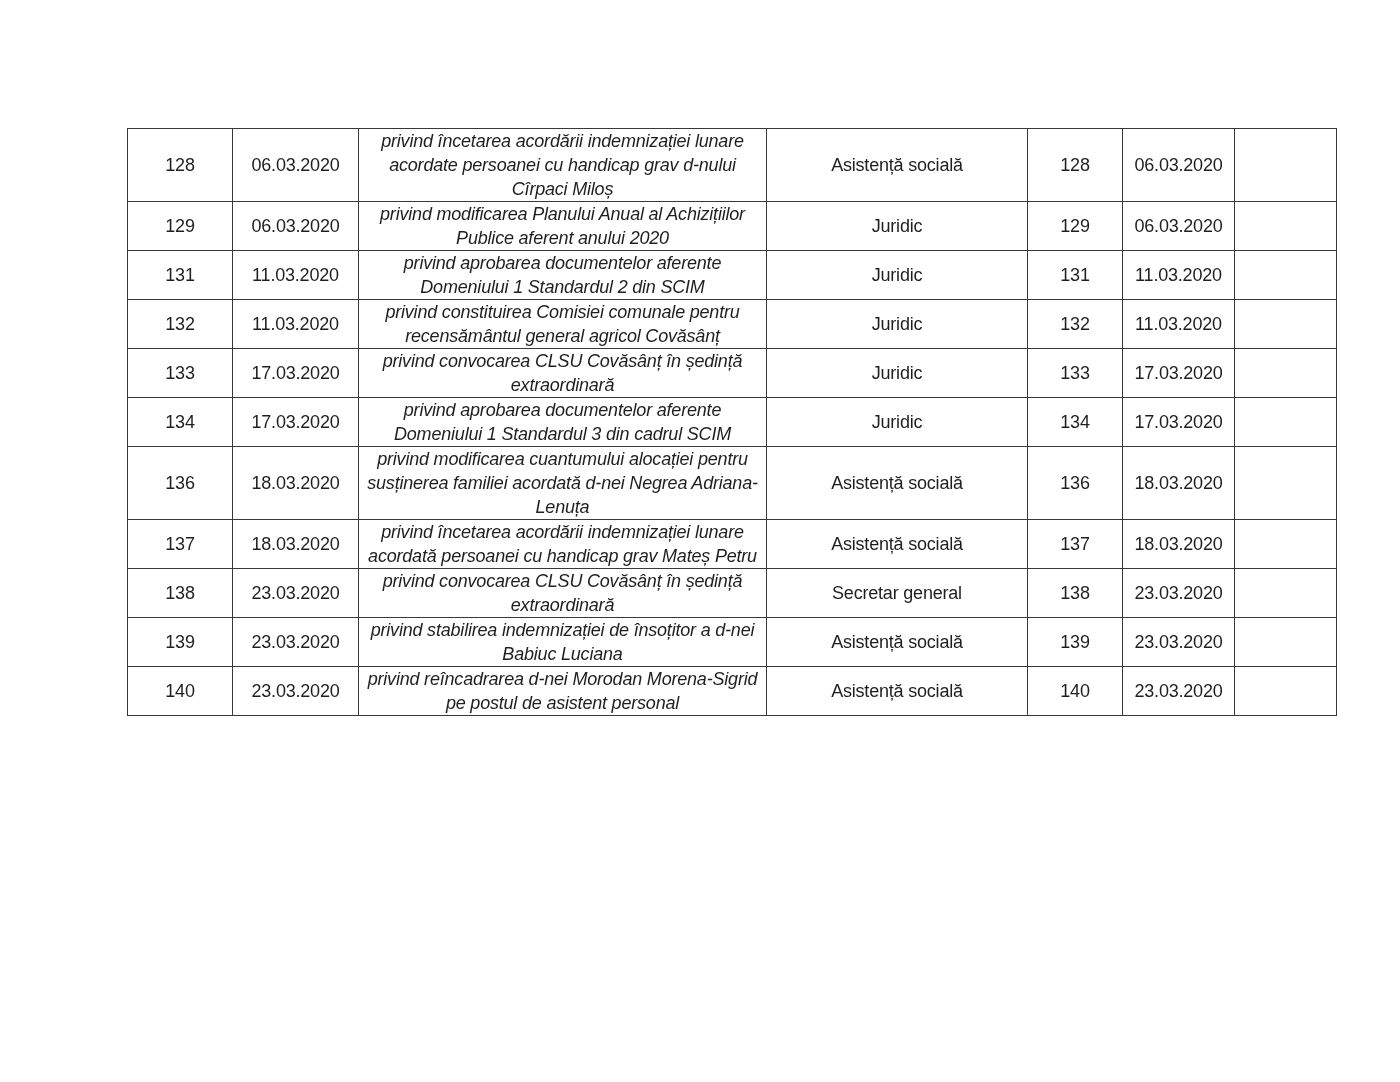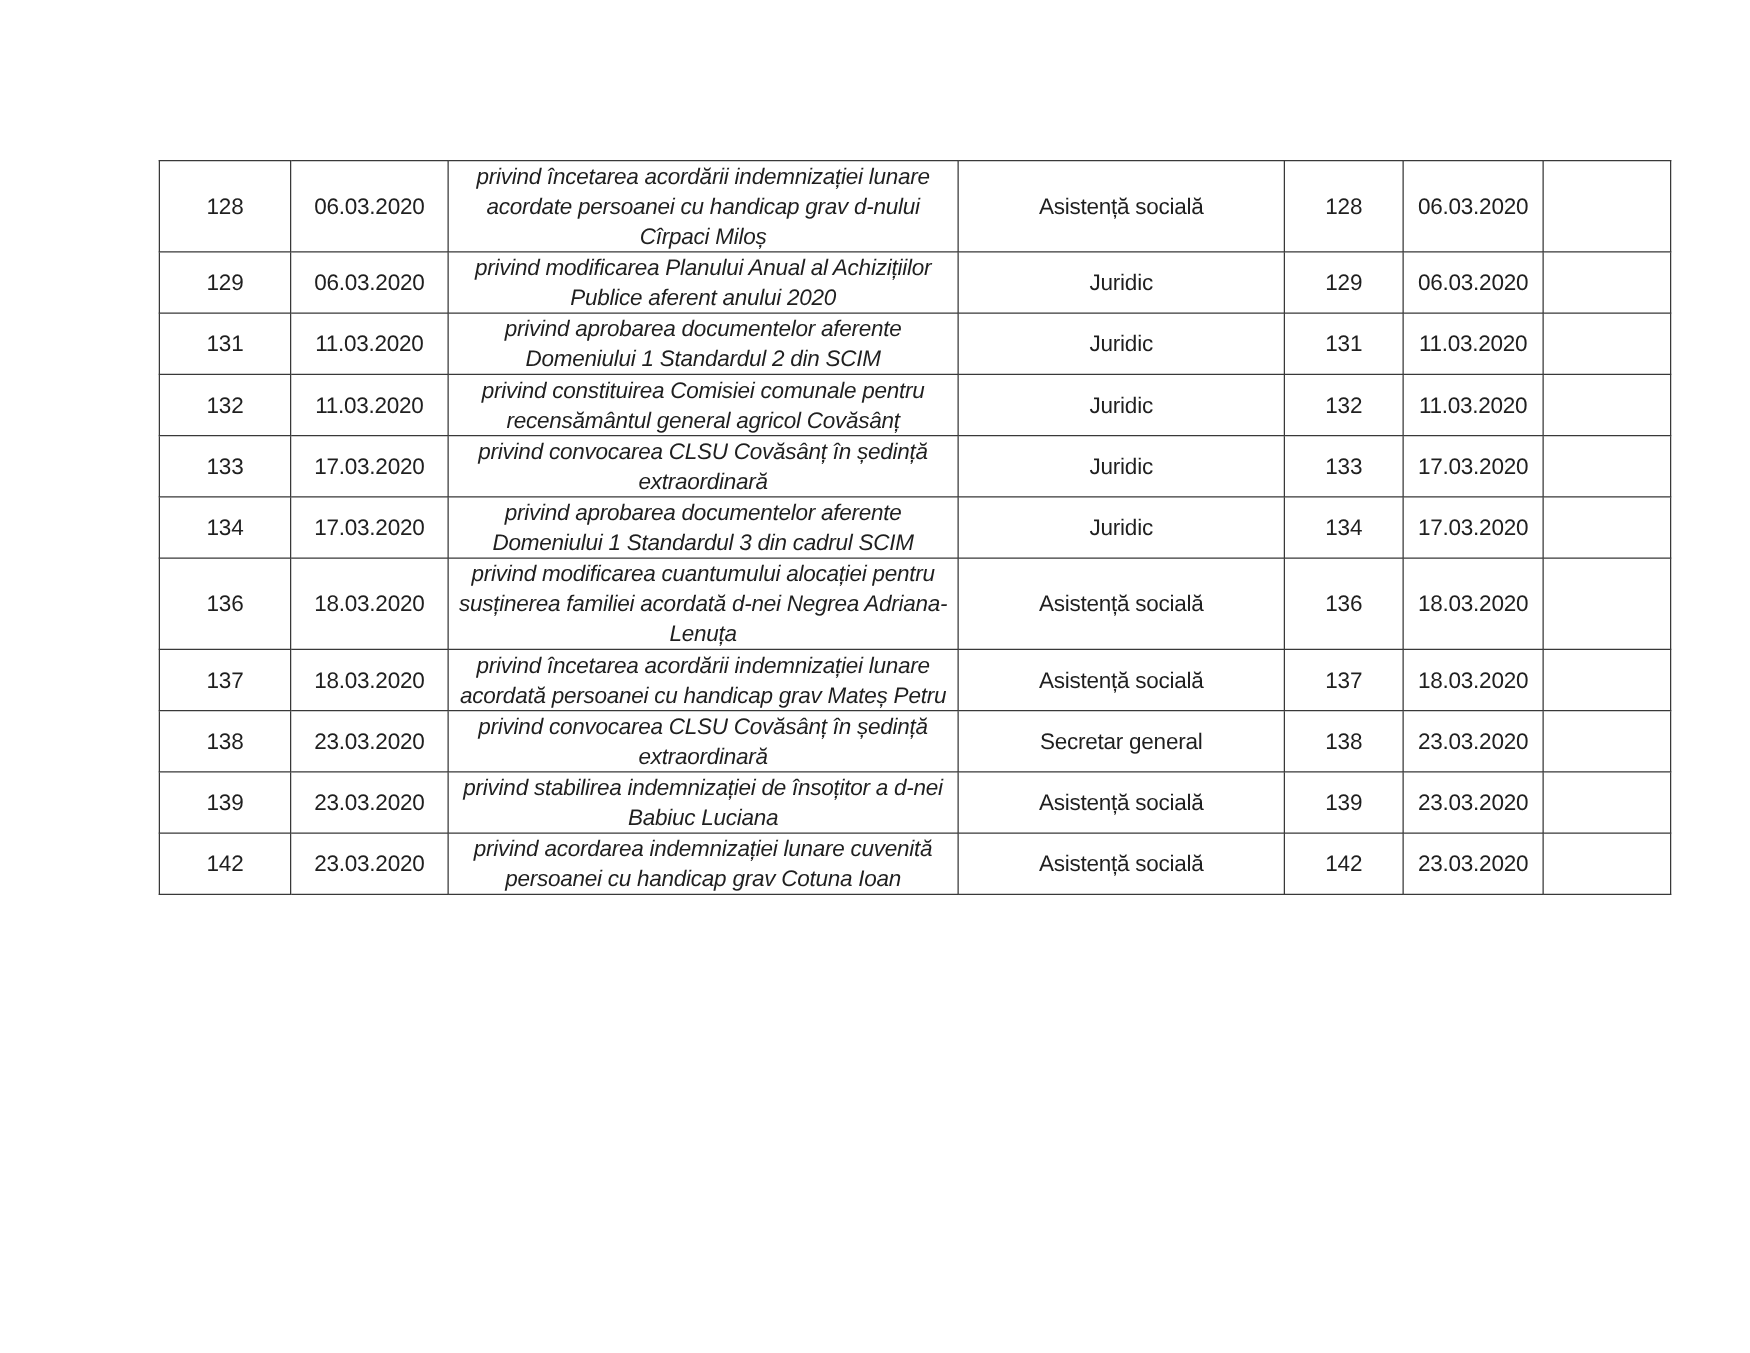--- a/index.html
+++ b/index.html
@@ -150,23 +150,23 @@
         <tr class="registry-row">
     <td class="c-nr">139</td>
     <td class="c-date">23.03.2020</td>
     <td class="c-desc">privind stabilirea indemnizației de însoțitor a d-nei Babiuc Luciana</td>
     <td class="c-dept">Asistență socială</td>
     <td class="c-nr2">139</td>
     <td class="c-date2">23.03.2020</td>
     <td class="c-obs"></td>
   </tr>
         <tr class="registry-row">
-    <td class="c-nr">142</td>
+    <td class="c-nr">140</td>
     <td class="c-date">23.03.2020</td>
-    <td class="c-desc">privind acordarea indemnizației lunare cuvenită persoanei cu handicap grav Cotuna Ioan</td>
+    <td class="c-desc">privind reîncadrarea d-nei Morodan Morena-Sigrid pe postul de asistent personal</td>
     <td class="c-dept">Asistență socială</td>
-    <td class="c-nr2">142</td>
+    <td class="c-nr2">140</td>
     <td class="c-date2">23.03.2020</td>
     <td class="c-obs"></td>
   </tr>
       </tbody>
   </table>
 </div>
 
 </body></html>

